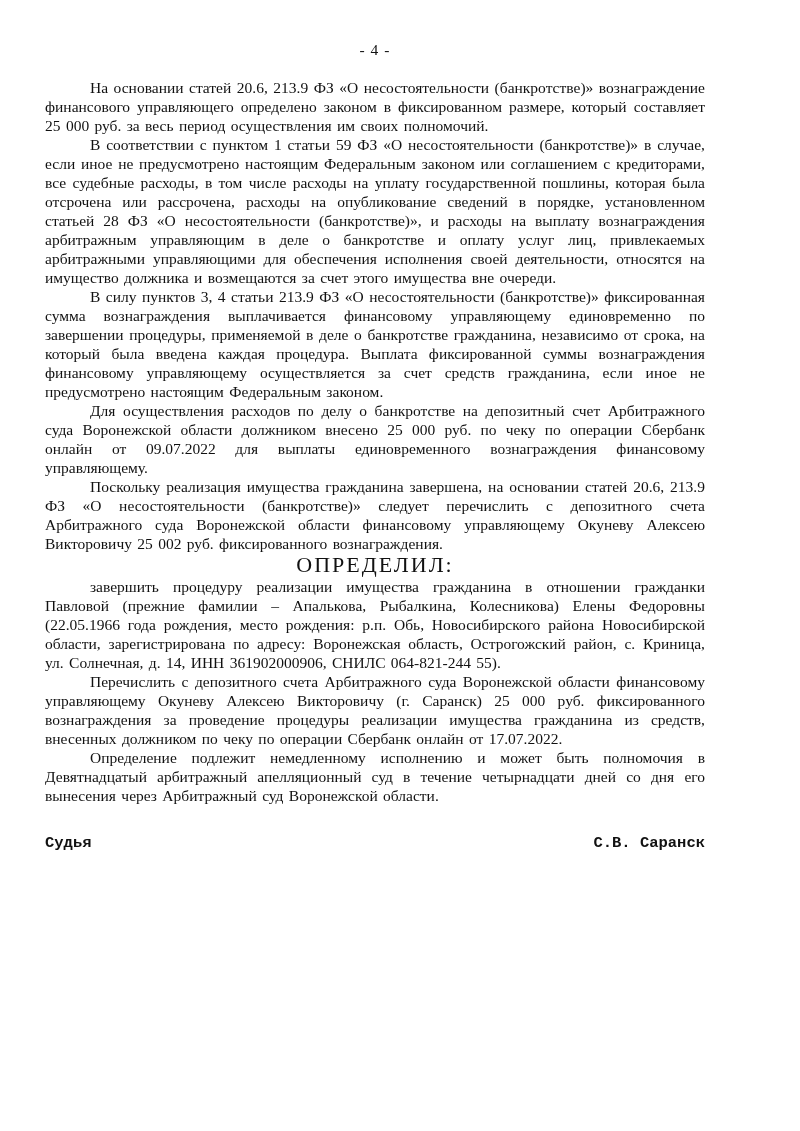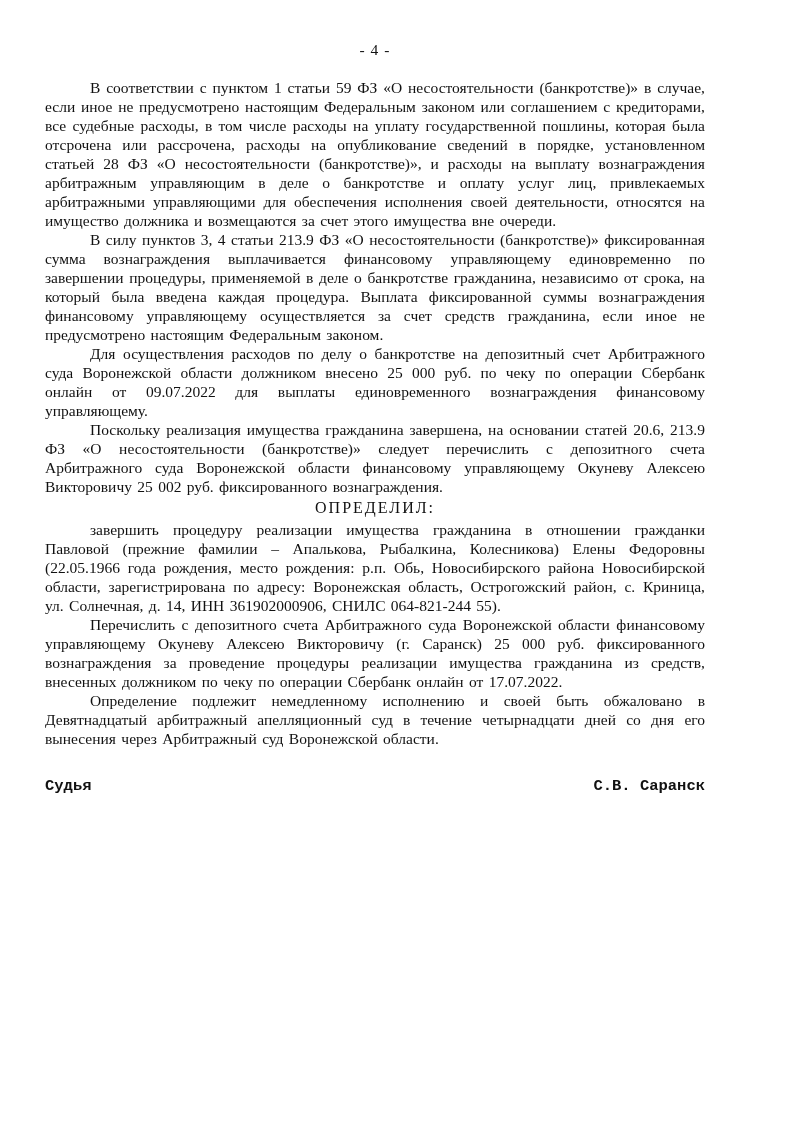--- a/index.html
+++ b/index.html
@@ -27,21 +27,21 @@
     letter-spacing: 1px;
   }
   .body-par {
     margin: 0;
     text-align: justify;
     text-indent: 45px;
     word-spacing: 1.5px;
   }
   .ruling-heading {
     margin: 1px 0 1px 0;
-    font-size: 16px;
+    font-size: 22px;
     font-weight: normal;
     text-align: center;
     letter-spacing: 2px;
     line-height: 22px;
   }
   .signature-row {
     display: flex;
     justify-content: space-between;
     align-items: baseline;
     margin-top: 29px;
@@ -49,37 +49,38 @@
     font-family: Liberation Mono, monospace;
   }
 </style>
 </head>
 <body>
 
 <div class="page">
 
   <div class="page-number">- 4 -</div>
 
+  <p class="body-par">На основании статей 20.6, 213.9 ФЗ «О несостоятельности (банкротстве)» вознаграждение финансового управляющего определено законом в фиксированном размере, который составляет 25 000 руб. за весь период осуществления им своих полномочий.</p>
 
   <p class="body-par">В соответствии с пунктом 1 статьи 59 ФЗ «О несостоятельности (банкротстве)» в случае, если иное не предусмотрено настоящим Федеральным законом или соглашением с кредиторами, все судебные расходы, в том числе расходы на уплату государственной пошлины, которая была отсрочена или рассрочена, расходы на опубликование сведений в порядке, установленном статьей 28 ФЗ «О несостоятельности (банкротстве)», и расходы на выплату вознаграждения арбитражным управляющим в деле о банкротстве и оплату услуг лиц, привлекаемых арбитражными управляющими для обеспечения исполнения своей деятельности, относятся на имущество должника и возмещаются за счет этого имущества вне очереди.</p>
 
   <p class="body-par">В силу пунктов 3, 4 статьи 213.9 ФЗ «О несостоятельности (банкротстве)» фиксированная сумма вознаграждения выплачивается финансовому управляющему единовременно по завершении процедуры, применяемой в деле о банкротстве гражданина, независимо от срока, на который была введена каждая процедура. Выплата фиксированной суммы вознаграждения финансовому управляющему осуществляется за счет средств гражданина, если иное не предусмотрено настоящим Федеральным законом.</p>
 
   <p class="body-par">Для осуществления расходов по делу о банкротстве на депозитный счет Арбитражного суда Воронежской области должником внесено 25 000 руб. по чеку по операции Сбербанк онлайн от 09.07.2022 для выплаты единовременного вознаграждения финансовому управляющему.</p>
 
   <p class="body-par">Поскольку реализация имущества гражданина завершена, на основании статей 20.6, 213.9 ФЗ «О несостоятельности (банкротстве)» следует перечислить с депозитного счета Арбитражного суда Воронежской области финансовому управляющему Окуневу Алексею Викторовичу 25 002 руб. фиксированного вознаграждения.</p>
 
 
 
   <h2 class="ruling-heading">ОПРЕДЕЛИЛ:</h2>
 
   <p class="body-par">завершить процедуру реализации имущества гражданина в отношении гражданки Павловой (прежние фамилии – Апалькова, Рыбалкина, Колесникова) Елены Федоровны (22.05.1966 года рождения, место рождения: р.п. Обь, Новосибирского района Новосибирской области, зарегистрирована по адресу: Воронежская область, Острогожский район, с. Криница, ул. Солнечная, д. 14, ИНН 361902000906, СНИЛС 064-821-244 55).</p>
 
   <p class="body-par">Перечислить с депозитного счета Арбитражного суда Воронежской области финансовому управляющему Окуневу Алексею Викторовичу (г. Саранск) 25 000 руб. фиксированного вознаграждения за проведение процедуры реализации имущества гражданина из средств, внесенных должником по чеку по операции Сбербанк онлайн от 17.07.2022.</p>
 
-  <p class="body-par">Определение подлежит немедленному исполнению и своей быть обжаловано в Девятнадцатый арбитражный апелляционный суд в течение четырнадцати дней со дня его вынесения через Арбитражный суд Воронежской области.</p>
+  <p class="body-par">Определение подлежит немедленному исполнению и может быть полномочия в Девятнадцатый арбитражный апелляционный суд в течение четырнадцати дней со дня его вынесения через Арбитражный суд Воронежской области.</p>
 
   <div class="signature-row">
     <span>Судья</span>
     <span>С.В. Саранск</span>
   </div>
 
 </div>
 
 </body></html>

